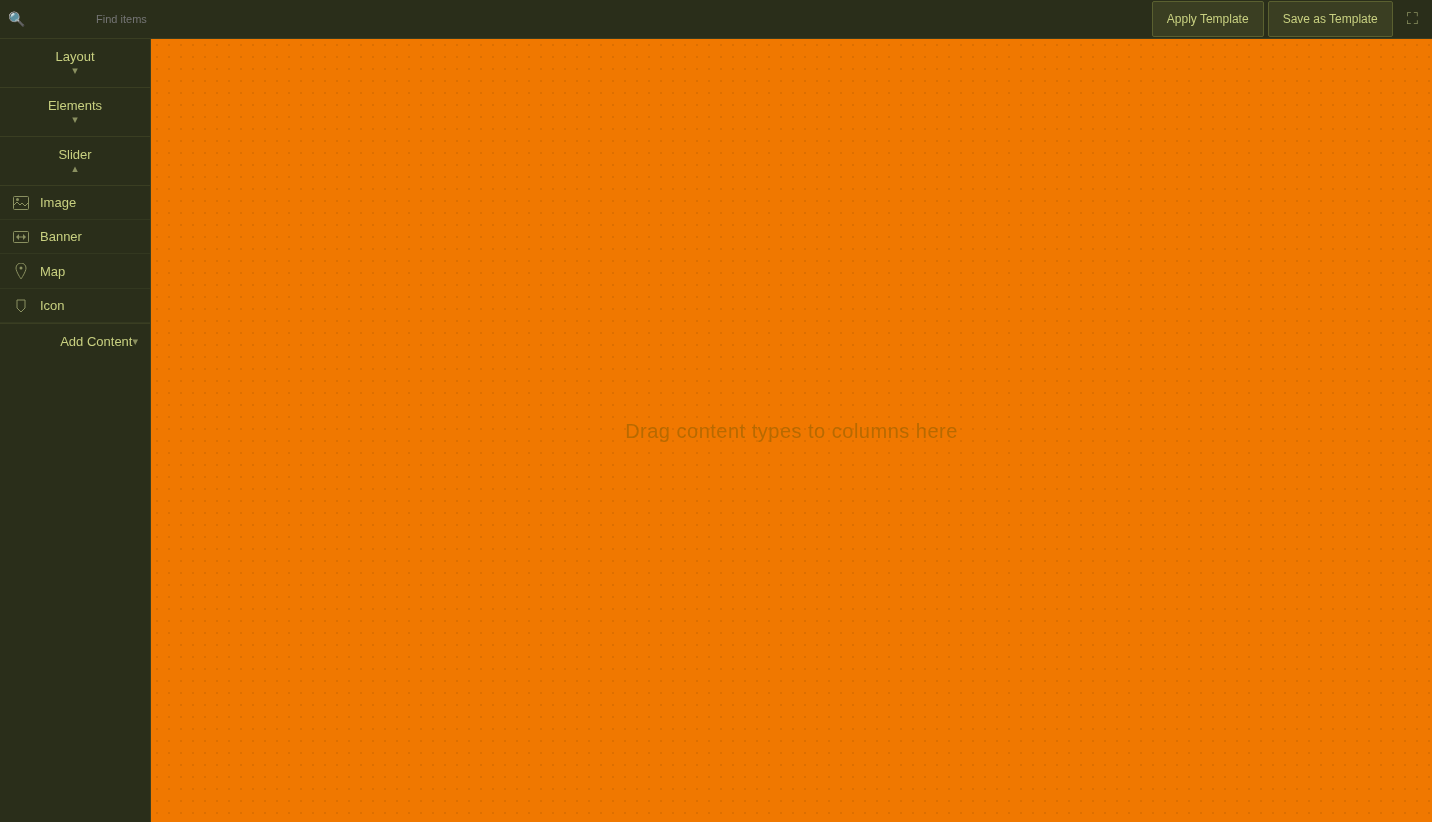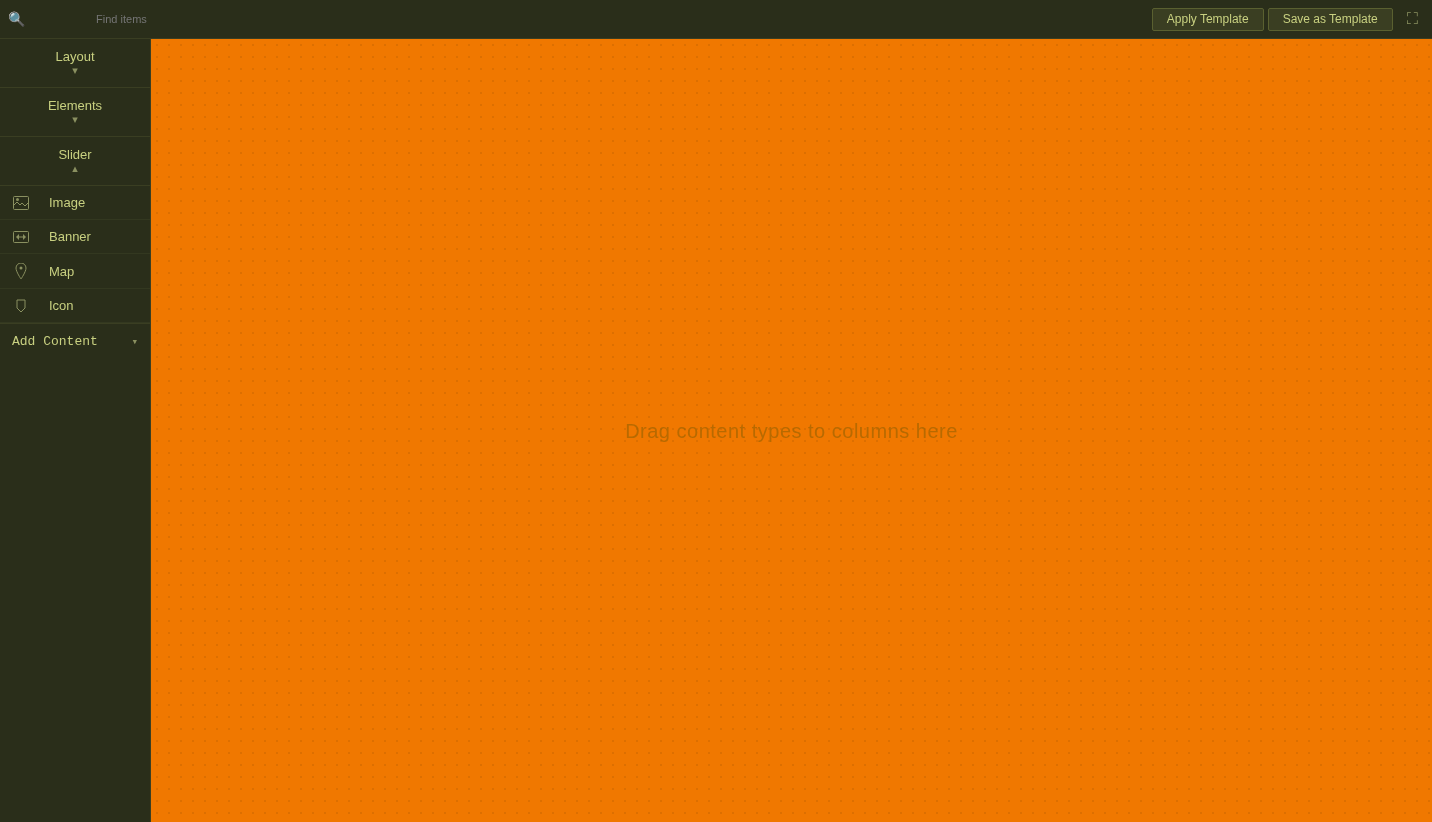--- a/index.html
+++ b/index.html
@@ -48,21 +48,21 @@
       gap: 4px;
     }
     .topbar-btn {
       background: #3a3e22;
       border: 1px solid #5a6030;
       color: #c8d080;
       padding: 5px 14px;
       font-size: 12px;
       cursor: pointer;
       border-radius: 2px;
-      height: 23px;
+      height: 36px;
       display: flex;
       align-items: center;
     }
     #expand-btn {
       background: transparent;
       border: none;
       color: #8a9060;
       font-size: 16px;
       cursor: pointer;
       padding: 4px 6px;
@@ -100,48 +100,47 @@
       flex-direction: column;
     }
     .chevron-icon {
       font-size: 11px;
       color: #8a9060;
     }
 
     .sidebar-item {
       display: flex;
       align-items: center;
-      gap: 19px;
+      gap: 10px;
       padding: 9px 12px;
       color: #c8d080;
       font-size: 13px;
       cursor: pointer;
       border-bottom: 1px solid #333820;
     }
     .sidebar-item-icon {
       color: #8a9060;
       font-size: 14px;
       width: 18px;
       display: flex;
       align-items: center;
       justify-content: center;
       flex-shrink: 0;
     }
 
     .add-content-section {
       display: flex;
       align-items: center;
-      justify-content: space-between;
+      justify-content: flex-end;
       padding: 10px 12px;
       color: #c8d080;
       font-size: 13px;
       font-weight: 500;
       cursor: pointer;
       border-top: 1px solid #3a3e22;
-      font-family: Liberation Mono, monospace;
     }
 
     
     #canvas-area {
       flex: 1;
       background: #f07800;
       position: relative;
       
       background-image: radial-gradient(circle, rgba(0,0,0,0.08) 1px, transparent 1px);
       background-size: 12px 12px;

